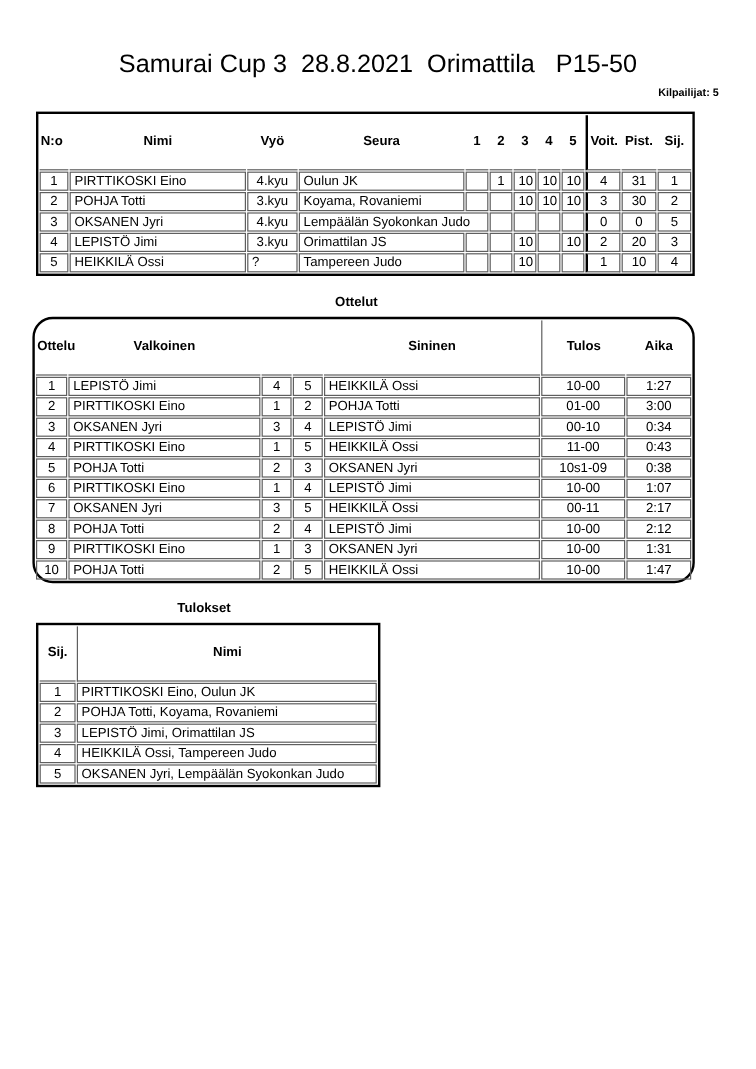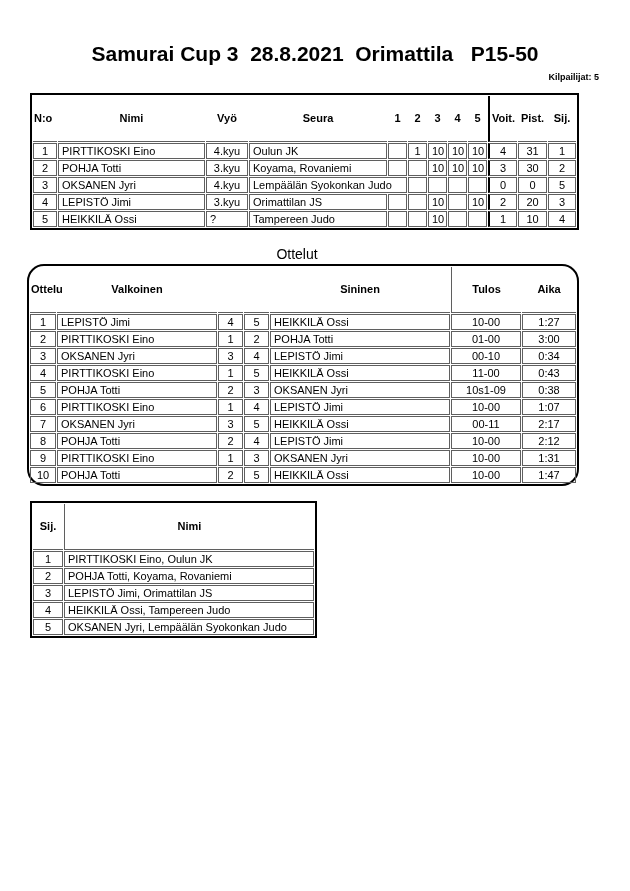--- a/index.html
+++ b/index.html
@@ -6,21 +6,21 @@
   html, body { margin: 0; padding: 0; }
   body {
     width: 630px; height: 891px;
     background: #ffffff; color: #000;
     font-family: "Liberation Sans", sans-serif;
     overflow: hidden;
   }
   .main-title {
     margin: 42px 0 0 0;
     text-align: center;
-    font-size: 21px; font-weight: bold;
+    font-size: 21px; font-weight: normal;
     white-space: pre;
   }
   .sub-row { position: relative; margin-top: 4px; height: 14px; width: 630px; }
   .sub-center {
     position: absolute; left: 30px; width: 532px;
     text-align: center; font-size: 11px; font-weight: bold;
   }
   .count-label {
     position: absolute; right: 31px; top: 2px;
     font-size: 9px; font-weight: bold;
@@ -41,21 +41,21 @@
   td { border: 1px solid #5f5f5f; }
   th { border: 0; border-bottom: 1px solid #5f5f5f; font-weight: bold; text-align: center; padding: 16px 1px; }
   .tL { text-align: left; }
   .tC { text-align: center; }
   .ovf { overflow: visible; }
   .thickL { border-left: 2px solid #000 !important; }
   .thinL  { border-left: 1px solid #5f5f5f !important; }
   .t1 { width: 532px; margin: 9px 0 0 30px; }
   .sec2 { width: 540px; margin: 16px 0 0 27px; }
   .sec3 { width: 280px; margin: 15px 0 0 30px; }
-  .sec-title { text-align: center; font-size: 14px; font-weight: normal; height: 14px; }
+  .sec-title { text-align: center; font-size: 11px; font-weight: bold; height: 14px; }
   .t2, .t3 { margin-top: 4px; }
   .t2 { width: 540px; border-radius: 17px; }
   .t3 { width: 280px; }
 </style>
 </head>
 <body>
 
 <div>
 
   <h1 class="main-title">Samurai Cup 3  28.8.2021  Orimattila   P15-50</h1>
@@ -280,20 +280,21 @@
           <td class="tC">5</td>
           <td class="tL">HEIKKILÄ Ossi</td>
           <td class="tC">10-00</td>
           <td class="tC">1:47</td>
         </tr>
       </tbody>
     </table>
   </div>
 
   <div class="sec3">
+    <div class="sec-title">Tulokset</div>
     <table class="t3">
       <colgroup>
         <col style="width:30px">
           <col style="width:250px">
       </colgroup>
       <thead>
         <tr>
           <th>Sij.</th>
           <th class="thinL">Nimi</th>
         </tr>

